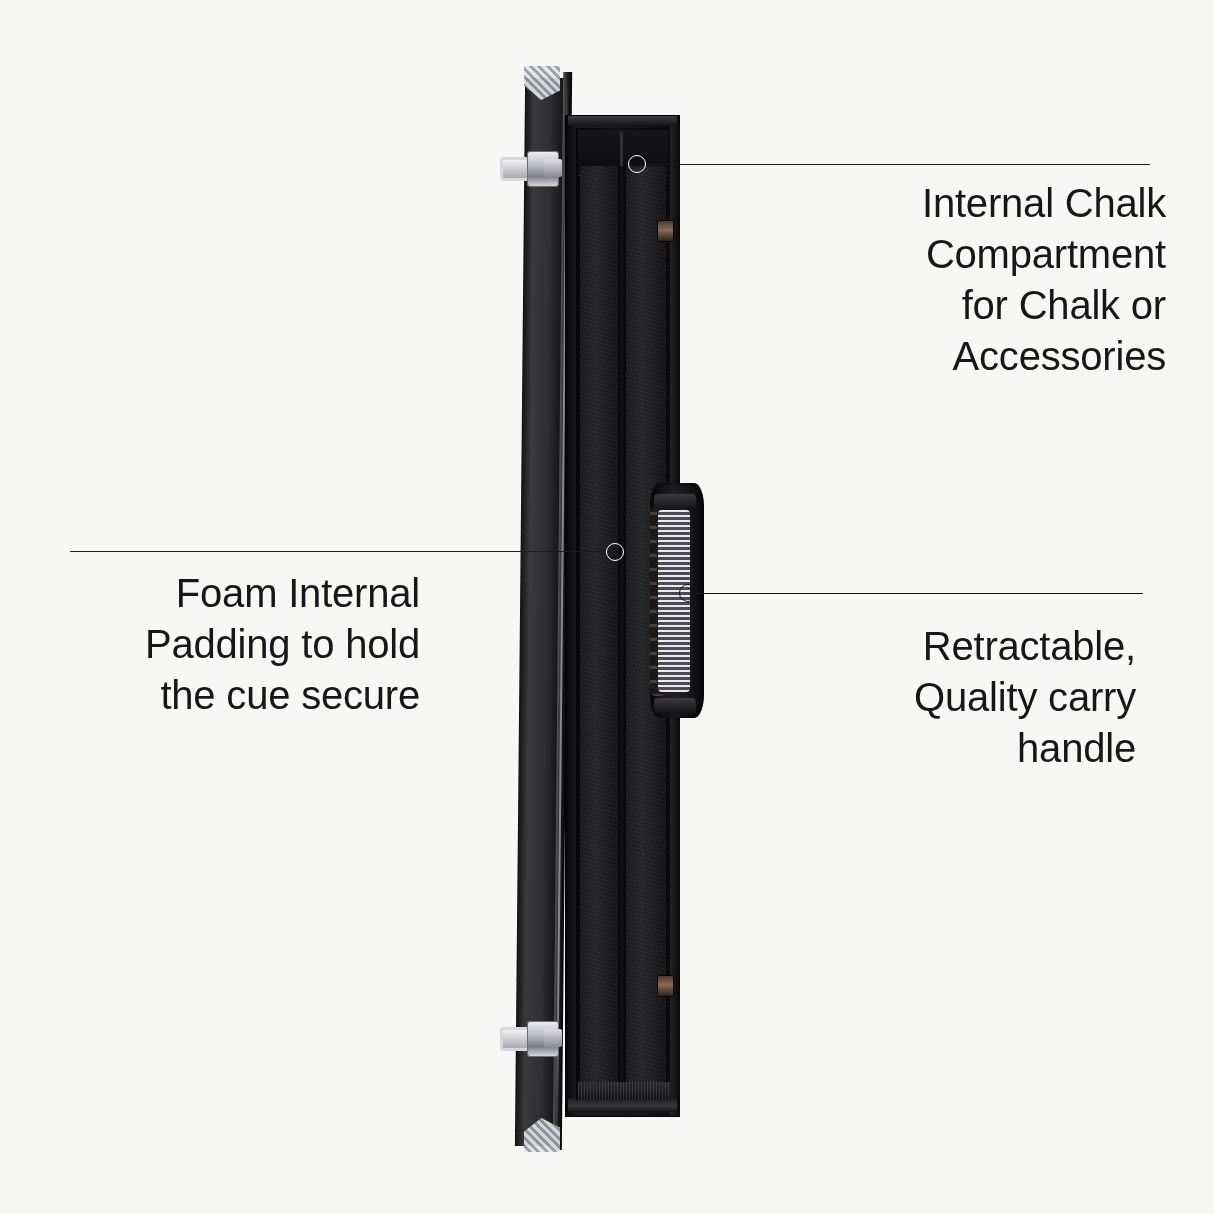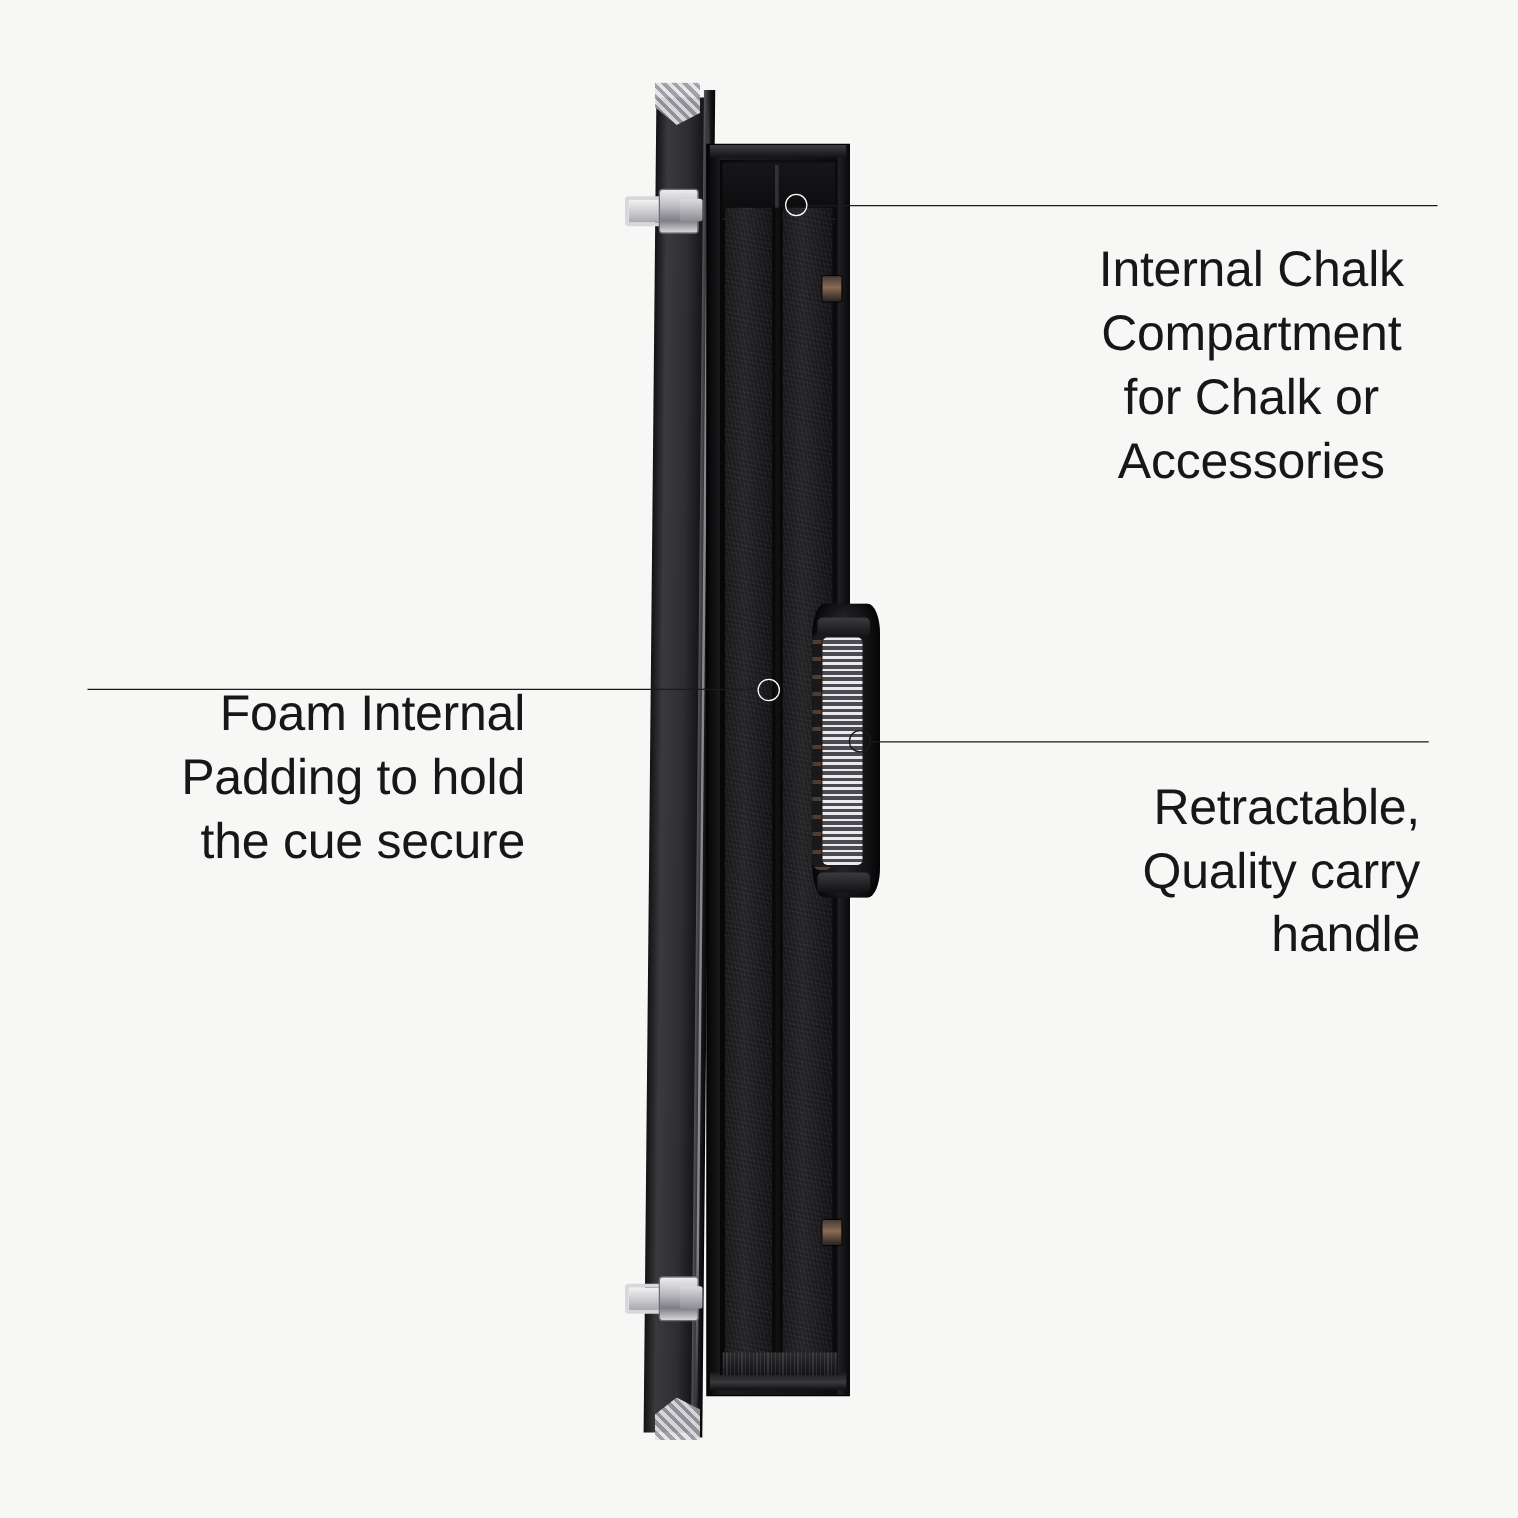--- a/index.html
+++ b/index.html
@@ -14,22 +14,22 @@
   
   .callout-text {
     position:absolute;
     font-weight:300;
     font-size:40px;
     line-height:51px;
     color:#17171a;
     letter-spacing:-0.2px;
     white-space:pre-line;
   }
-  #txt-chalk  { left:836px; top:191px;  width:330px; text-align:center; }
-  #txt-foam   { left:60px;  top:546px;  width:360px; text-align:right; }
+  #txt-chalk  { left:836px; top:178px;  width:330px; text-align:right; }
+  #txt-foam   { left:60px;  top:568px;  width:360px; text-align:right; }
   #txt-handle { left:836px; top:621px;  width:300px; text-align:right; }
 
   
   .leader-line { position:absolute; height:0; border-top:1.6px solid #1b1b1e; }
   #line-chalk  { left:646px; top:164px; width:504px; }
   #line-foam   { left:70px;  top:551px; width:537px; }
   #line-handle { left:697px; top:593px; width:446px; }
 
   
   .leader-ring {

